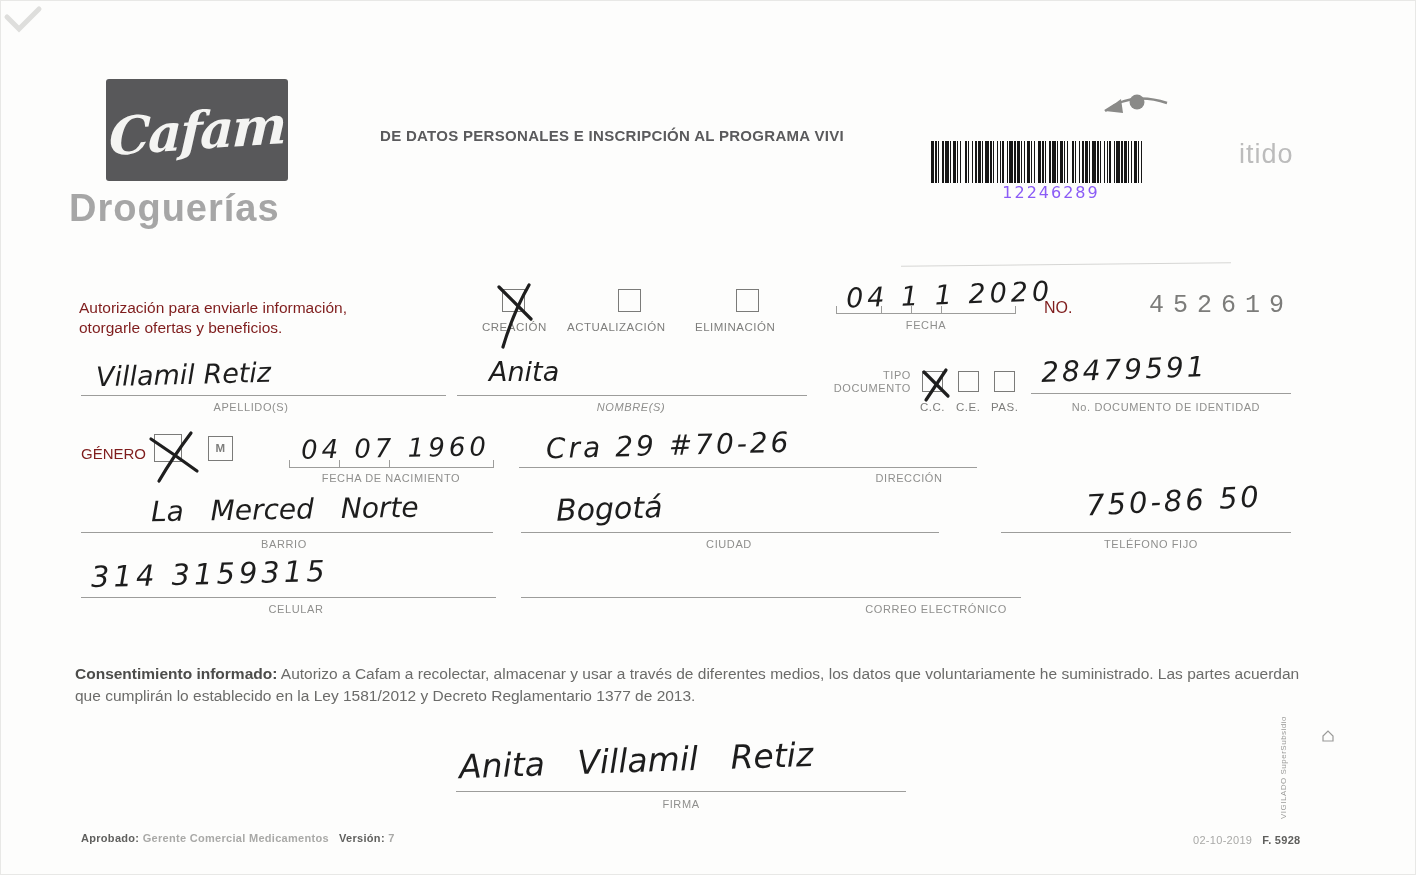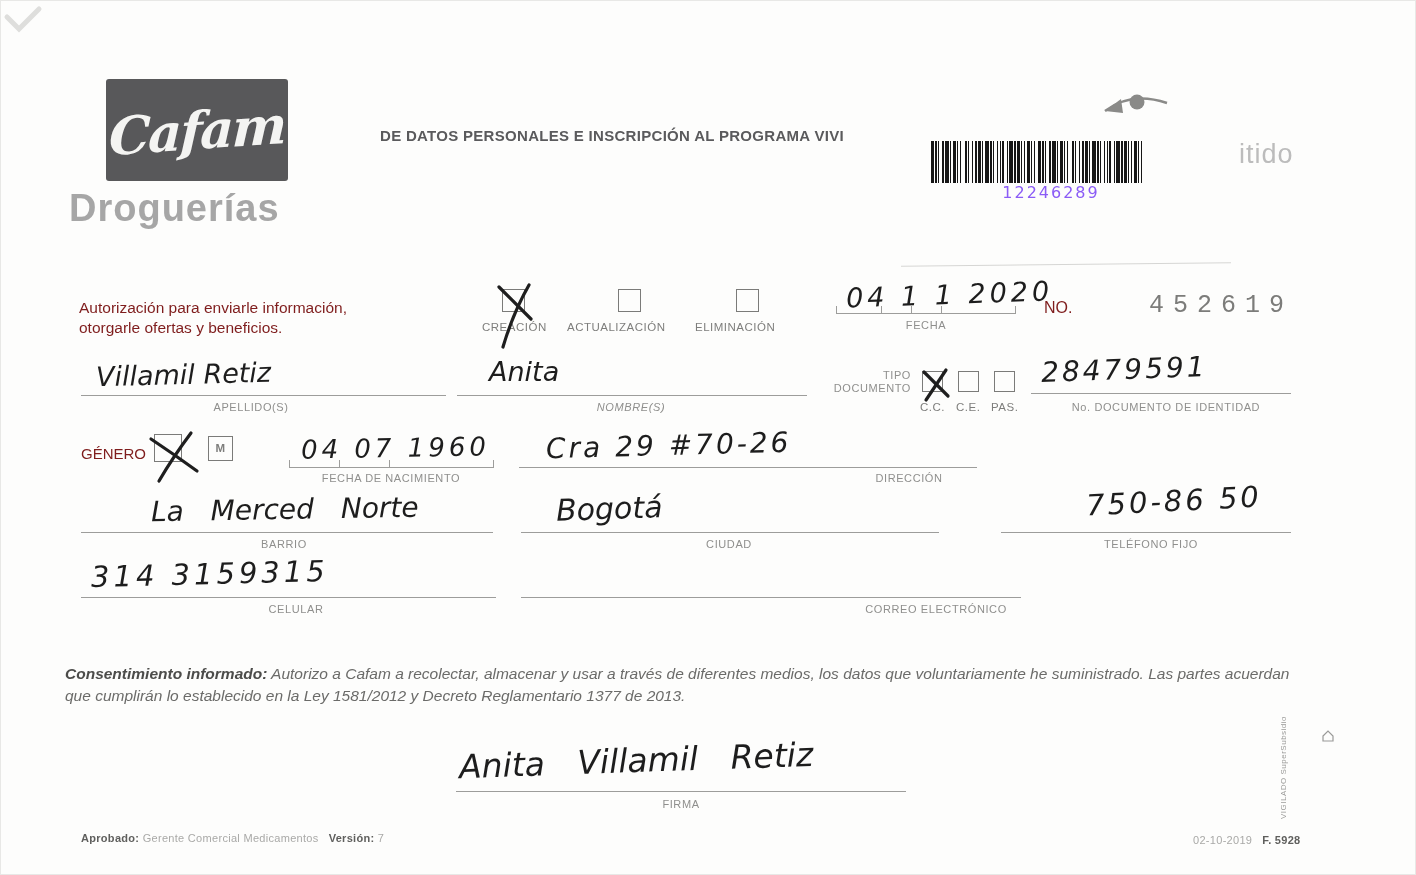--- a/index.html
+++ b/index.html
@@ -48,21 +48,21 @@
   .cbox { border:1.6px solid #7b7b79; background:transparent; }
   .cbox-label { font-size:11.5px; color:#7e7e7c; letter-spacing:0.5px; white-space:nowrap; }
   .printed-bold { font-weight:normal; color:#7f1d1d; }
   .tick { position:absolute; width:1.2px; height:7px; background:#9d9d9b; bottom:0; }
   .serial {
     font-family:"Liberation Mono", monospace; font-size:25px; color:#7c7c7a; letter-spacing:9px;
   }
   .xmark-svg { overflow:visible; }
   .xmark-svg path { stroke:#1e1e1e; stroke-width:3.2; fill:none; stroke-linecap:round; }
 
-  .consent { left:64px; top:662px; width:1225px; font-size:15.5px; color:#6b6b69; line-height:22px;font-style:italic; }
+  .consent { left:74px; top:662px; width:1225px; font-size:15.5px; color:#6b6b69; line-height:22px; }
   .consent b { color:#4c4c4a; }
 
   .footer-small { font-size:11px; color:#a9a9a7; letter-spacing:0.3px; }
   .footer-small b { color:#5f5f5d; }
 
   .vside {
     left:1322px; top:700px; width:14px; height:150px;
   }
   .vside .vtext {
     position:absolute; top:118px; left:-44px; transform:rotate(-90deg); transform-origin:left top;
@@ -266,21 +266,21 @@
   <div class="abs hw" style="left:540px; top:560px; font-size:26px;"></div>
   <div class="abs fline" style="left:520px; top:563px; width:500px; height:34px;"></div>
   <div class="abs flabel" style="left:845px; top:602px; width:180px;">CORREO ELECTRÓNICO</div>
 
   <div class="abs consent"><b>Consentimiento informado:</b><span> Autorizo a Cafam a recolectar, almacenar y usar a través de diferentes medios, los datos que voluntariamente he suministrado. Las partes acuerdan que cumplirán lo establecido en la Ley 1581/2012 y Decreto Reglamentario 1377 de 2013.</span></div>
 
   <div class="abs hw" style="left:458px; top:740px; font-size:33px; word-spacing:22px; transform:rotate(-2deg);">Anita Villamil Retiz</div>
   <div class="abs fline" style="left:455px; top:755px; width:450px; height:36px;"></div>
   <div class="abs flabel" style="left:620px; top:797px; width:120px;">FIRMA</div>
 
-  <div class="abs footer-small" style="left:80px; top:831px;">
+  <div class="abs footer-small" style="left:80px; top:831px;font-weight:bold;">
     <b>Aprobado:</b>
     <span>Gerente Comercial Medicamentos</span>&nbsp;&nbsp;
     <b>Versión:</b>
     <span>7</span>
   </div>
   <div class="abs footer-small" style="left:1192px; top:833px;">
     <span>02-10-2019</span>&nbsp;&nbsp;
     <b>F. 5928</b>
   </div>
 

